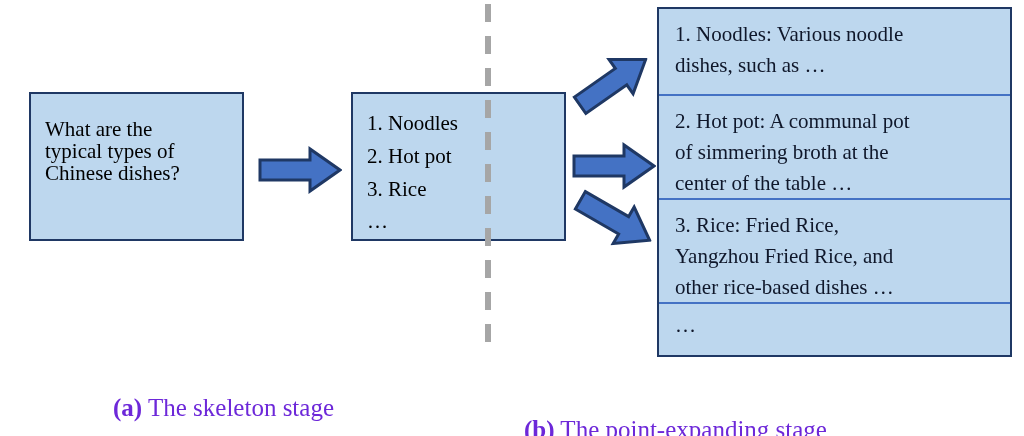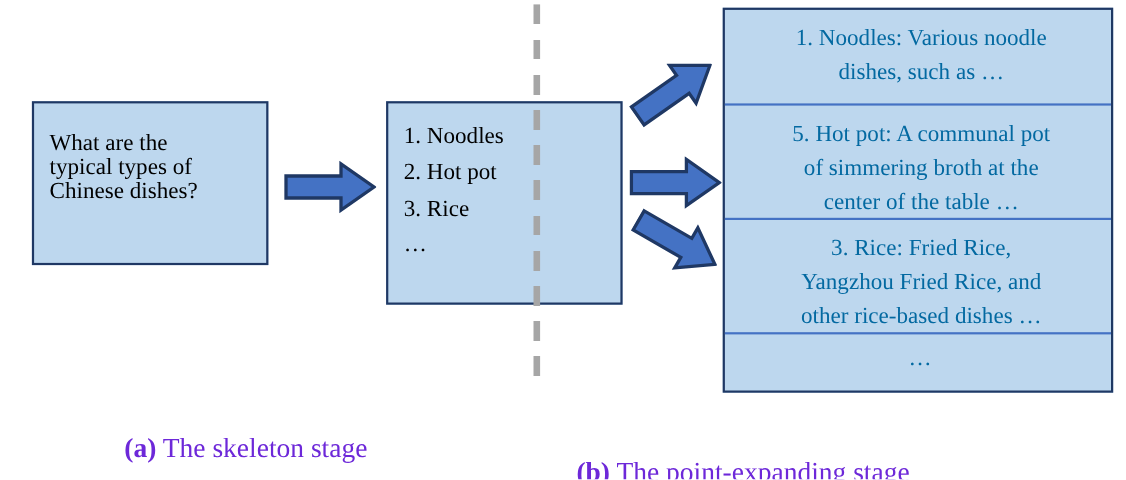--- a/index.html
+++ b/index.html
@@ -42,21 +42,21 @@
     left: 14px;
     top: 24px;
     width: 190px;
   }
 
   
   #skeleton-box {
     left: 351px;
     top: 92px;
     width: 215px;
-    height: 185px;
+    height: 149px;
   }
   #skeleton-box .box-text {
     left: 14px;
     top: 13px;
     width: 190px;
     line-height: 33px;
   }
   #skeleton-box .skeleton-ellipsis {
     position: absolute;
     left: 14px;
@@ -84,25 +84,24 @@
     box-sizing: border-box;
   }
   .expand-cell + .expand-cell {
     border-top: 2px solid #4472c4;
   }
   .expand-cell .cell-text {
     position: absolute;
     left: 16px;
     top: 10px;
     right: 10px;
-    color: #0369a1;
+    color: #0f172a;
     font-size: 21px;
     line-height: 31px;
     white-space: pre-line;
-    text-align: center;
   }
   #expand-cell-0 { top: 0;     height: 85px; }
   #expand-cell-1 { top: 85px;  height: 104px; }
   #expand-cell-2 { top: 189px; height: 128px; }
   #expand-cell-3 { top: 293px; height: 53px; }
   #expand-cell-3 .cell-text {
     top: 6px;
     letter-spacing: 2px;
   }
 
@@ -185,21 +184,21 @@
       <polygon points="2,14 52,14 52,3 82,24 52,45 52,34 2,34" fill="#4472c4" stroke="#1f3864" stroke-width="3" stroke-linejoin="miter"></polygon>
     </svg>
   </div>
 
   <div id="expand-panel">
     <div class="expand-cell" id="expand-cell-0">
       <div class="cell-text">1. Noodles: Various noodle
 dishes, such as …</div>
     </div>
     <div class="expand-cell" id="expand-cell-1">
-      <div class="cell-text">5. Hot pot: A communal pot
+      <div class="cell-text">2. Hot pot: A communal pot
 of simmering broth at the
 center of the table …</div>
     </div>
     <div class="expand-cell" id="expand-cell-2">
       <div class="cell-text">3. Rice: Fried Rice,
 Yangzhou Fried Rice, and
 other rice-based dishes …</div>
     </div>
     <div class="expand-cell" id="expand-cell-3">
       <div class="cell-text">…</div>

